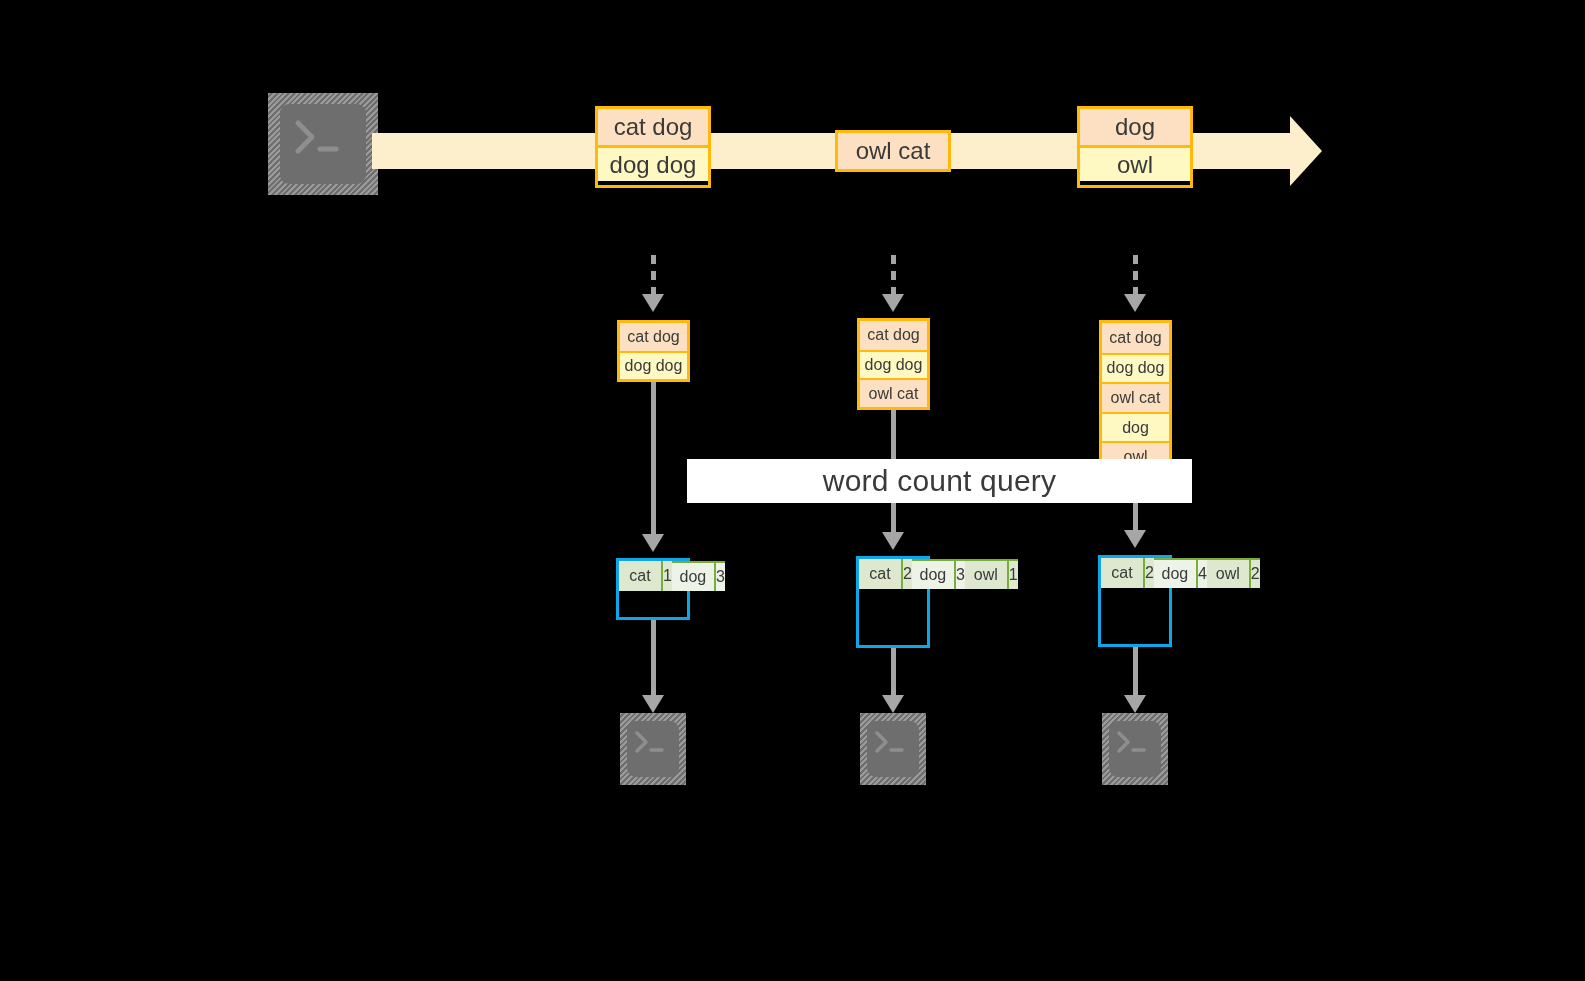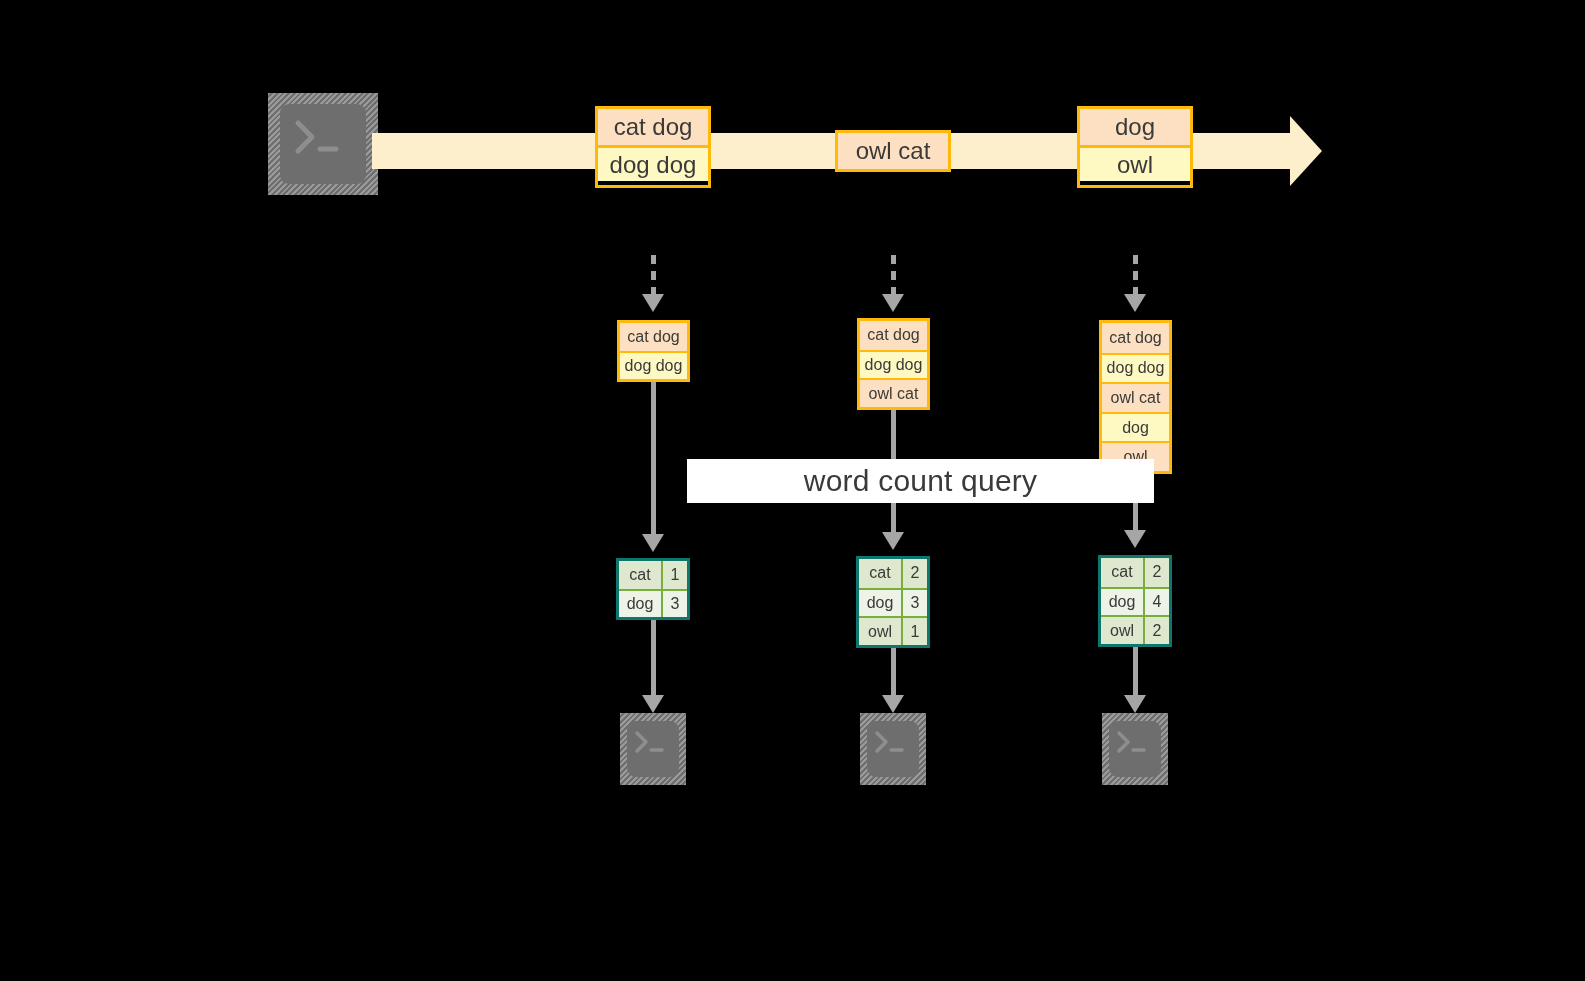--- a/index.html
+++ b/index.html
@@ -31,22 +31,22 @@
 
   
   .recBig .row{height:36px;font-size:24px;}
 
   
   .recSm{border-width:3px;}
   .recSm .row{height:30px;font-size:16px;}
   .recSm .row + .row{border-top:2px solid #FFB90B;}
 
   
-  .tbl{position:absolute;box-sizing:border-box;border:3px solid #0f766e;
-       display:flex;flex-direction:column;}
+  .tbl{position:absolute;box-sizing:border-box;border:3px solid #0ea5e9;
+       display:flex;flex-direction:row;}
   .tbl .trow{display:flex;height:30px;box-sizing:border-box;}
   .tbl .trow + .trow{border-top:2px solid #78AE3C;}
   .tbl .c1{flex:0 0 44px;display:flex;align-items:center;justify-content:center;
         font-size:16px;box-sizing:border-box;border-right:2px solid #78AE3C;}
   .tbl .c2{flex:1 1 auto;display:flex;align-items:center;justify-content:center;
         font-size:16px;box-sizing:border-box;}
   .tbl .trow.dk .c1,.tbl .trow.dk .c2{background:#DDE8CE;}
   .tbl .trow.lt .c1,.tbl .trow.lt .c2{background:#EEF3E8;}
 
   
@@ -195,15 +195,15 @@
   <div class="ahead" style="left:1124px;top:695px;"></div>
 
   <div class="term" style="left:1102px;top:713px;width:66px;height:72px;">
     <div class="inner" style="left:7px;top:8px;width:52px;height:56px;"></div>
     <svg width="66" height="72" viewBox="0 0 66 72">
       <path d="M17 20 L26 29 L17 38" fill="none" stroke="#8e8e8e" stroke-width="3.5" stroke-linecap="round" stroke-linejoin="round"></path>
       <path d="M31 37 L42 37" fill="none" stroke="#8e8e8e" stroke-width="3.5" stroke-linecap="round"></path>
     </svg>
   </div>
 
-  <div class="qlabel" style="left:687px;top:459px;width:467px;height:44px;">word count query</div>
+  <div class="qlabel" style="left:687px;top:459px;width:505px;height:44px;">word count query</div>
 
 </div>
 
 </body></html>

